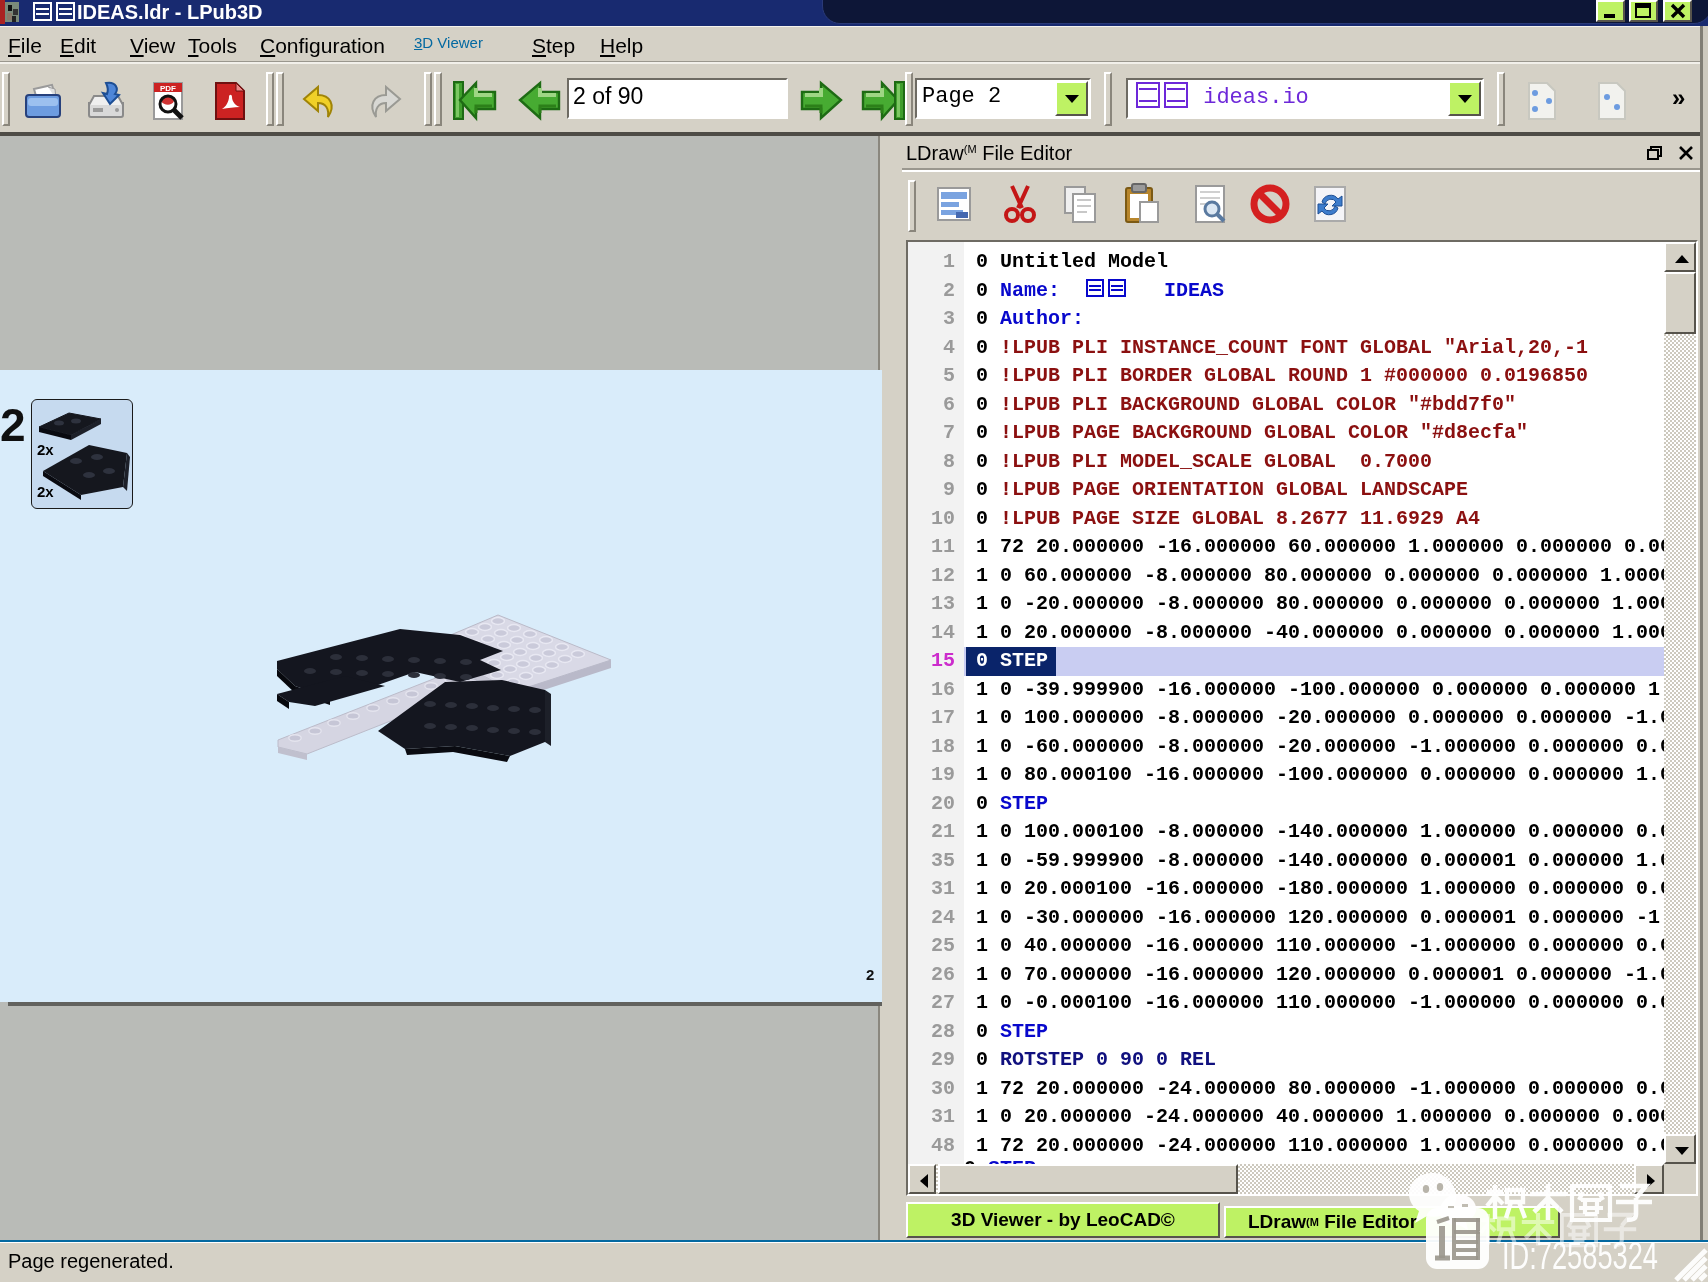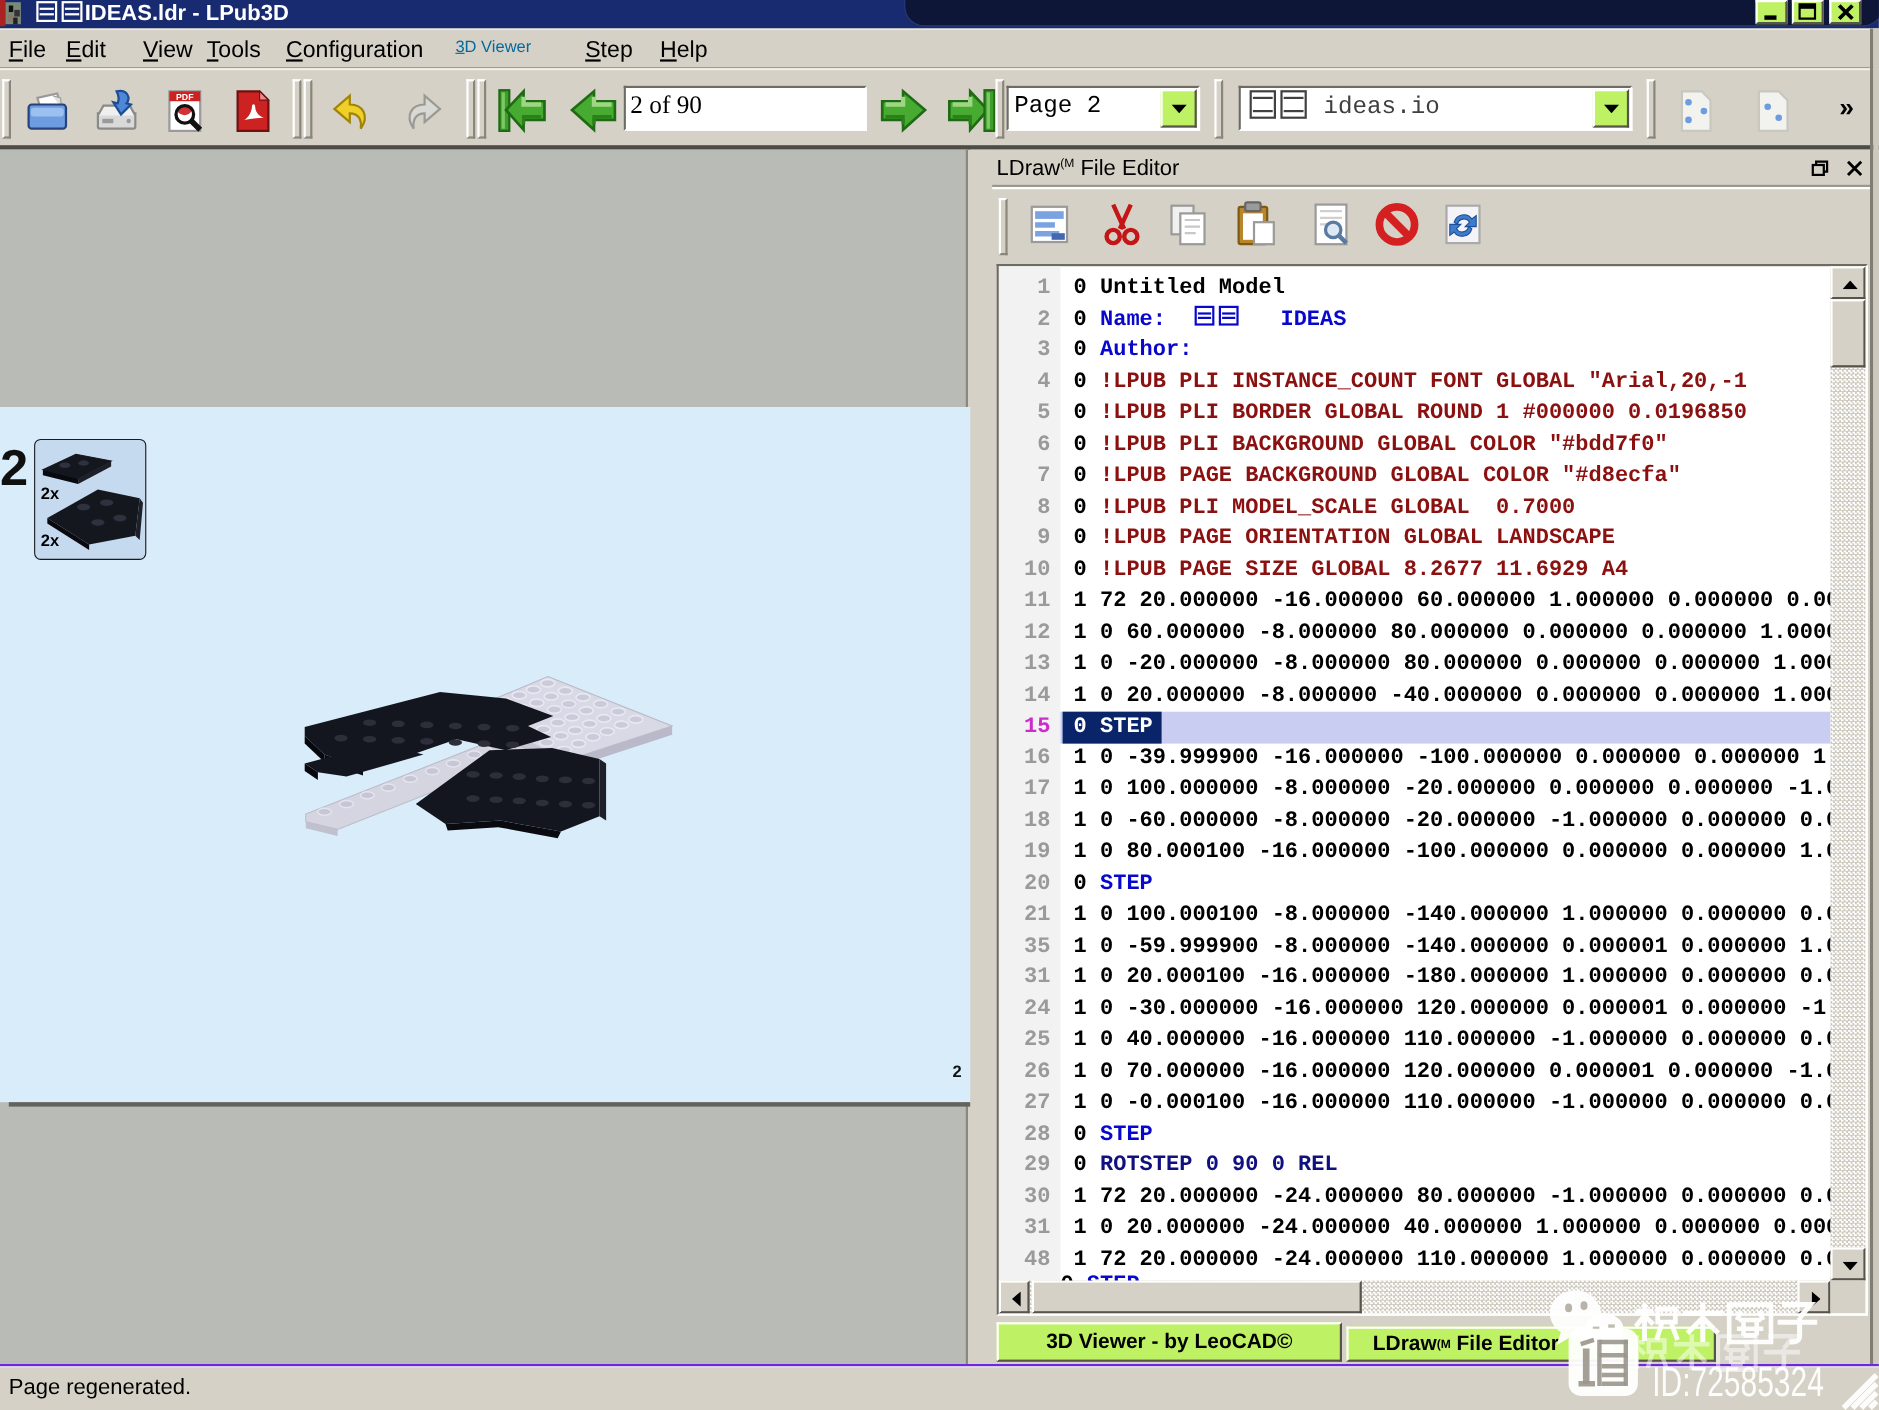--- a/index.html
+++ b/index.html
@@ -100,21 +100,21 @@
       <path d="M24 5 L24 14 L43 14 L43 31 L24 31 L24 40 L8 22 Z" fill="#47ab32" stroke="#1e6b14" stroke-width="2.4"></path>
       <path d="M24 10 L24 17 L40 17" fill="none" stroke="#9ed684" stroke-width="4"></path>
       <path d="M24 35 L24 28 L40 28" fill="none" stroke="#2c8019" stroke-width="3"></path>
     </svg>
 <svg class="abs" style="left:516px;top:14px" width="46" height="44" viewBox="0 0 46 44">
       <path d="M24 5 L24 14 L43 14 L43 31 L24 31 L24 40 L4 22 Z" fill="#47ab32" stroke="#1e6b14" stroke-width="2.4"></path>
       <path d="M24 10 L24 17 L40 17" fill="none" stroke="#9ed684" stroke-width="4"></path>
       <path d="M24 35 L24 28 L40 28" fill="none" stroke="#2c8019" stroke-width="3"></path>
     </svg>
 <div class="sunken abs" style="left:567px;top:14px;width:221px;height:41px;border-width:2px">
-      <div class="abs" style="left:4px;top:3px;font-size:23px;font-family:Liberation Serif, serif;color:#000">2 of 90</div>
+      <div class="abs" style="left:4px;top:3px;font-size:23px;font-family:Liberation Sans, sans-serif;color:#000">2 of 90</div>
     </div>
 <svg class="abs" style="left:799px;top:14px" width="46" height="44" viewBox="0 0 46 44">
       <path d="M22 5 L22 14 L3 14 L3 31 L22 31 L22 40 L42 22 Z" fill="#47ab32" stroke="#1e6b14" stroke-width="2.4"></path>
       <path d="M6 17 L22 17 L22 10" fill="none" stroke="#9ed684" stroke-width="4"></path>
       <path d="M6 28 L22 28 L22 35" fill="none" stroke="#2c8019" stroke-width="3"></path>
     </svg>
 <svg class="abs" style="left:860px;top:14px" width="46" height="44" viewBox="0 0 46 44">
       <path d="M22 5 L22 14 L3 14 L3 31 L22 31 L22 40 L38 22 Z" fill="#47ab32" stroke="#1e6b14" stroke-width="2.4"></path>
       <path d="M6 17 L22 17 L22 10" fill="none" stroke="#9ed684" stroke-width="4"></path>
       <path d="M6 28 L22 28 L22 35" fill="none" stroke="#2c8019" stroke-width="3"></path>
@@ -124,21 +124,21 @@
 <div class="abs handle" style="left:905px;top:8px;height:54px"></div>
 <div class="sunken abs" style="left:915px;top:14px;width:176px;height:41px">
       <div class="abs" style="left:5px;top:4px;font-size:22px;font-family:'Liberation Mono',monospace">Page 2</div>
       <div class="raised abs" style="right:1px;top:1px;width:33px;height:35px"></div>
       <svg class="abs" style="right:10px;top:15px" width="14" height="8" viewBox="0 0 14 8">
         <path d="M0 0 h14 l-7 8 Z" fill="#000"></path>
       </svg>
     </div>
 <div class="abs handle" style="left:1104px;top:8px;height:54px"></div>
 <div class="sunken abs" style="left:1126px;top:14px;width:358px;height:41px">
-      <div class="abs" style="left:6px;top:2px;font-size:22px;font-family:'Liberation Mono',monospace;color:#404040"><span class="cjk" style="width:24px;height:26px;vertical-align:-5px"></span><span class="cjk" style="width:24px;height:26px;vertical-align:-5px"></span>   ideas.io</div>
+      <div class="abs" style="left:6px;top:2px;font-size:22px;font-family:'Liberation Mono',monospace;color:#6d28d9"><span class="cjk" style="width:24px;height:26px;vertical-align:-5px"></span><span class="cjk" style="width:24px;height:26px;vertical-align:-5px"></span>   ideas.io</div>
       <div class="raised abs" style="right:1px;top:1px;width:33px;height:35px"></div>
       <svg class="abs" style="right:10px;top:15px" width="14" height="8" viewBox="0 0 14 8">
         <path d="M0 0 h14 l-7 8 Z" fill="#000"></path>
       </svg>
     </div>
 <div class="abs handle" style="left:1497px;top:8px;height:54px"></div>
 <svg class="abs" style="left:1519px;top:15px" width="44" height="44" viewBox="0 0 44 44">
       <path d="M10 4 h18 l8 8 v28 h-26 Z" fill="#f2f2ee" stroke="#c8c8c0" stroke-width="2"></path>
       <circle cx="16" cy="14" r="3" fill="#6d9ce0"></circle>
       <circle cx="30" cy="22" r="3" fill="#6d9ce0"></circle>
@@ -377,21 +377,21 @@
 <div class="row" style="top:918.0px"><span class="lnum">33</span><span class="ltxt">0 <span class="blu">STEP</span></span></div>
 <div class="abs mono" style="left:56px;top:917px;width:240px;height:6px;overflow:hidden">
         <div style="margin-top:-2px;font-size:20px;color:#000">0 <span class="blu">STEP</span></div>
       </div>
 </div>
 </div>
 <div class="abs" style="left:1700px;top:26px;width:3px;height:1256px;background:#807d74"></div>
 <div class="abs" style="left:1703px;top:26px;width:5px;height:1256px;background:#cdc9be"></div>
 <div class="raised abs" style="left:906px;top:1202px;width:314px;height:36px;font-size:19px;font-weight:bold;display:flex;align-items:center;justify-content:center">3D Viewer - by LeoCAD©</div>
 <div class="raised abs" style="left:1224px;top:1206px;width:336px;height:32px;font-size:19px;font-weight:bold;display:flex;align-items:center;padding-left:22px">LDraw<span style="font-size:11px;vertical-align:6px">(M</span>&nbsp;File Editor</div>
-<div class="abs" style="left:0;top:1240px;width:1708px;height:42px;background:#d5d1c6;border-top:2px solid #6d28d9;box-shadow:0 1px 0 #fff inset">
+<div class="abs" style="left:0;top:1240px;width:1708px;height:42px;background:#d5d1c6;border-top:2px solid #0369a1;box-shadow:0 1px 0 #fff inset">
     <div class="abs" style="left:8px;top:8px;font-size:20px;color:#000">Page regenerated.</div>
   </div>
 <svg class="abs" style="left:1390px;top:1162px" width="318" height="120" viewBox="0 0 318 120">
     <path d="M43 11 c-14 0 -24 9 -24 21 c0 7 4 13 10 17 l-4 12 l12 -7 c14 3 28 -4 29 -17 c1 -13 -9 -26 -23 -26 Z" fill="#ffffff" fill-opacity="0.93"></path>
     <path d="M65 32 c11 -1 20 5 21 13 c1 7 -4 12 -10 15 l2 8 l-9 -5 c-10 1 -18 -4 -19 -12 c-1 -9 6 -17 15 -19 Z" fill="#ffffff" fill-opacity="0.96"></path>
     <ellipse cx="36" cy="27" rx="3.2" ry="4" fill="#b8b4aa"></ellipse>
     <ellipse cx="50" cy="25" rx="3.2" ry="4" fill="#b8b4aa"></ellipse>
     <rect x="58" y="44" width="6" height="3" fill="#c0bcb2"></rect>
     <rect x="72" y="42" width="6" height="3" fill="#c0bcb2"></rect>
     <rect x="36" y="46" width="63" height="61" rx="11" fill="#ffffff" fill-opacity="0.95"></rect>

